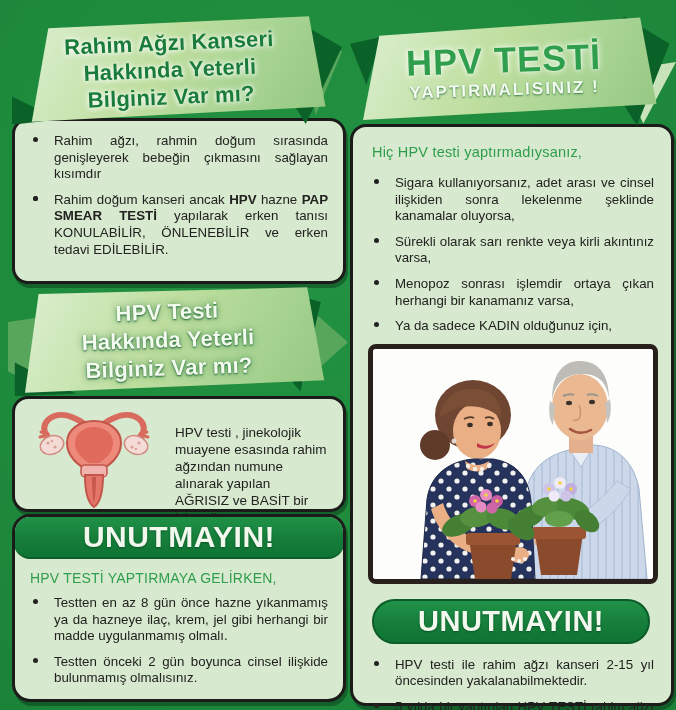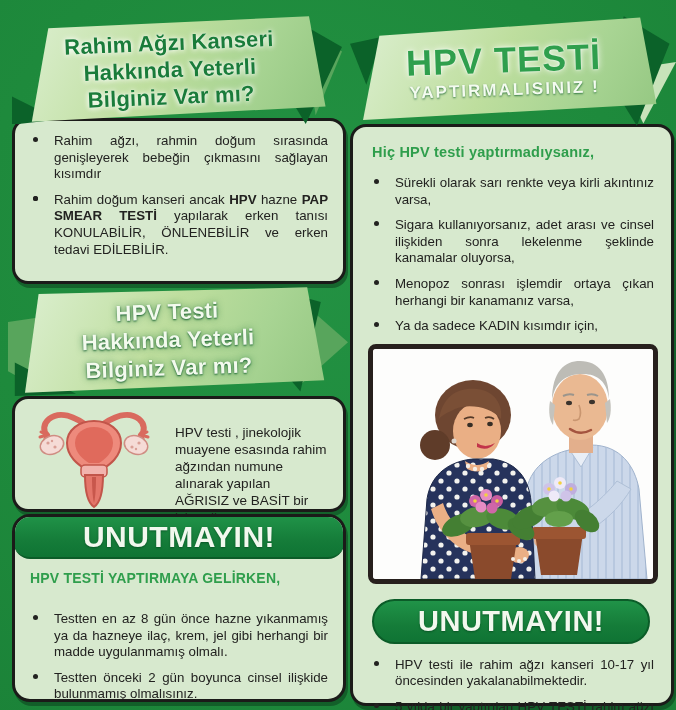--- a/index.html
+++ b/index.html
@@ -47,41 +47,41 @@
   }
   ul.blist{list-style:none;margin:0;padding:0;}
   ul.blist li{
     position:relative;padding-left:27px;margin:0 0 9px 0;
     font-size:13.3px;line-height:16.6px;text-align:justify;
   }
   ul.blist li .dot{
     position:absolute;left:6px;top:4px;width:5px;height:5px;border-radius:50%;
     background:#222220;
   }
-  .green-head{color:#2f9e4c;font-weight:700;letter-spacing:.2px;}
+  .green-head{color:#2f9e4c;font-weight:400;letter-spacing:.2px;}
   b{font-weight:700;}
   
   #box1{left:12px;top:118px;width:334px;height:166px;padding:12px 15px 0 12px;}
   #box2{left:12px;top:396px;width:334px;height:116px;}
   #uterus{position:absolute;left:14px;top:4px;width:130px;height:106px;}
   #box2 .caption{
     position:absolute;left:160px;top:11px;width:152px;
     font-size:13.5px;line-height:17px;text-align:left;
   }
   #rem-left{left:12px;top:514px;width:334px;height:188px;padding:0;overflow:hidden;border-radius:18px;}
   .rem-header{
     height:43px;margin:-1px -1px 0 -1px;border-radius:14px 14px 16px 16px;
     background:linear-gradient(#209348 0%,#157c39 60%,#0f7434 100%);
     display:flex;align-items:center;justify-content:center;
     color:#f2f8ee;font-weight:700;font-size:30px;letter-spacing:.5px;
     text-shadow:0 1px 2px rgba(0,60,25,.6);
     border-bottom:2px solid #0b5c28;box-sizing:border-box;
   }
   #rem-left .rem-body{padding:9px 15px 0 12px;}
-  #rem-left .green-head{font-size:14px;margin:2px 0 25px 3px;}
+  #rem-left .green-head{font-size:14px;margin:2px 0 9px 3px;}
   
   #boxR{left:350px;top:124px;width:324px;height:582px;padding:15px 17px 0 15px;}
   #boxR .green-head{font-size:14.5px;margin:3px 0 15px 4px;}
   .photo-frame{
     position:relative;margin:8px auto 0 auto;width:280px;height:230px;
     background:#fff;border:5px solid #27201d;border-radius:8px;overflow:hidden;
     box-shadow:inset 0 0 16px rgba(95,82,70,.35);
   }
   .pill{
     margin:15px auto 0 auto;width:278px;height:45px;border-radius:23px;
@@ -194,33 +194,33 @@
       <div class="r3-title">HPV TESTİ</div>
       <div class="r3-sub">YAPTIRMALISINIZ !</div>
     </div>
   </div>
 
   <section class="panel" id="boxR">
     <p class="green-head" style="margin-top:2px;">Hiç HPV testi yaptırmadıysanız,</p>
     <ul class="blist">
       <li>
         <span class="dot"></span>
+        <span>Sigara kullanıyorsanız, adet arası ve cinsel ilişkiden sonra lekelenme şeklinde kanamalar oluyorsa,</span>
+      </li>
+      <li>
+        <span class="dot"></span>
         <span>Sürekli olarak sarı renkte veya kirli akıntınız varsa,</span>
       </li>
       <li>
         <span class="dot"></span>
-        <span>Sigara kullanıyorsanız, adet arası ve cinsel ilişkiden sonra lekelenme şeklinde kanamalar oluyorsa,</span>
-      </li>
-      <li>
-        <span class="dot"></span>
         <span>Menopoz sonrası işlemdir ortaya çıkan herhangi bir kanamanız varsa,</span>
       </li>
       <li>
         <span class="dot"></span>
-        <span>Ya da sadece KADIN kısımdır için,</span>
+        <span>Ya da sadece KADIN olduğunuz için,</span>
       </li>
     </ul>
 
     <div class="photo-frame">
       <svg viewBox="0 0 280 230" width="280" height="230">
         <defs>
           <pattern id="dots" width="16" height="16" patternUnits="userSpaceOnUse">
             <rect width="16" height="16" fill="#26335c"></rect>
             <circle cx="4" cy="4" r="2.6" fill="#f2f2ee"></circle>
             <circle cx="12" cy="12" r="2.6" fill="#f2f2ee"></circle>
@@ -313,21 +313,21 @@
           <circle cx="146" cy="212" r="2" fill="#f4efe8"></circle>
           <circle cx="152" cy="210" r="2" fill="#f4efe8"></circle>
       </svg>
     </div>
 
     <div class="pill">UNUTMAYIN!</div>
 
     <ul class="blist last">
       <li>
         <span class="dot"></span>
-        <span>HPV testi ile rahim ağzı kanseri 10-17 yıl öncesinden yakalanabilmektedir.</span>
+        <span>HPV testi ile rahim ağzı kanseri 2-15 yıl öncesinden yakalanabilmektedir.</span>
       </li>
       <li>
         <span class="dot"></span>
         <span>5 yılda bir yaptırılan HPV TESTİ rahim ağzı kanserinden korunmak için en iyi yöntemdir.</span>
       </li>
     </ul>
   </section>
 
 </div>
 

